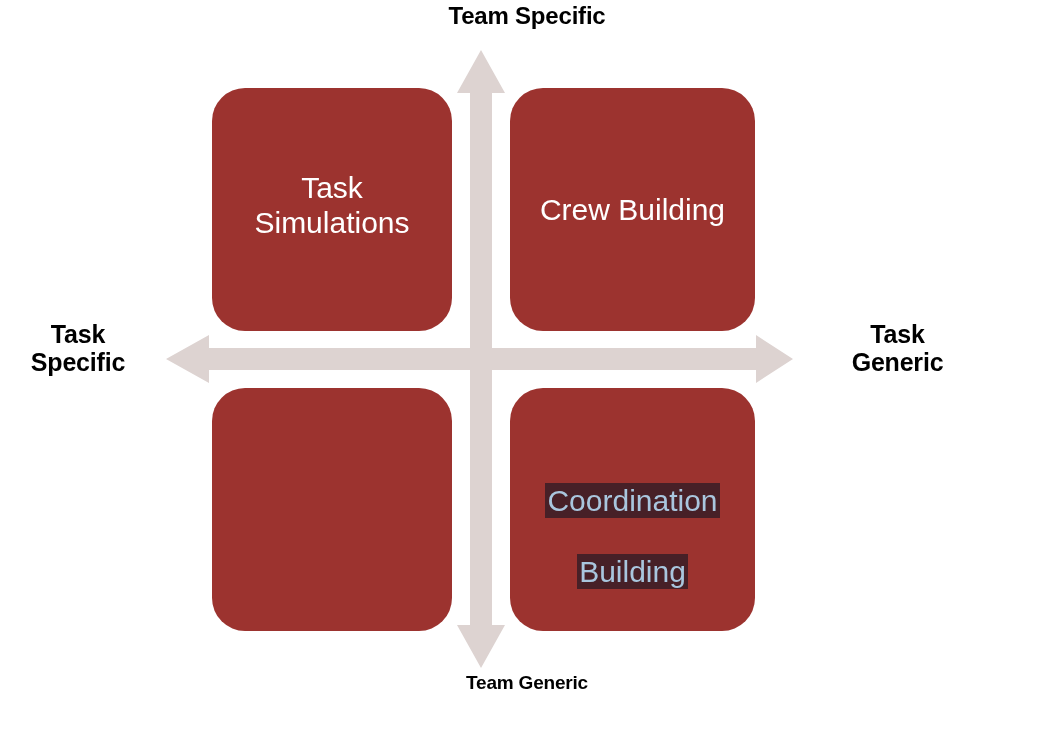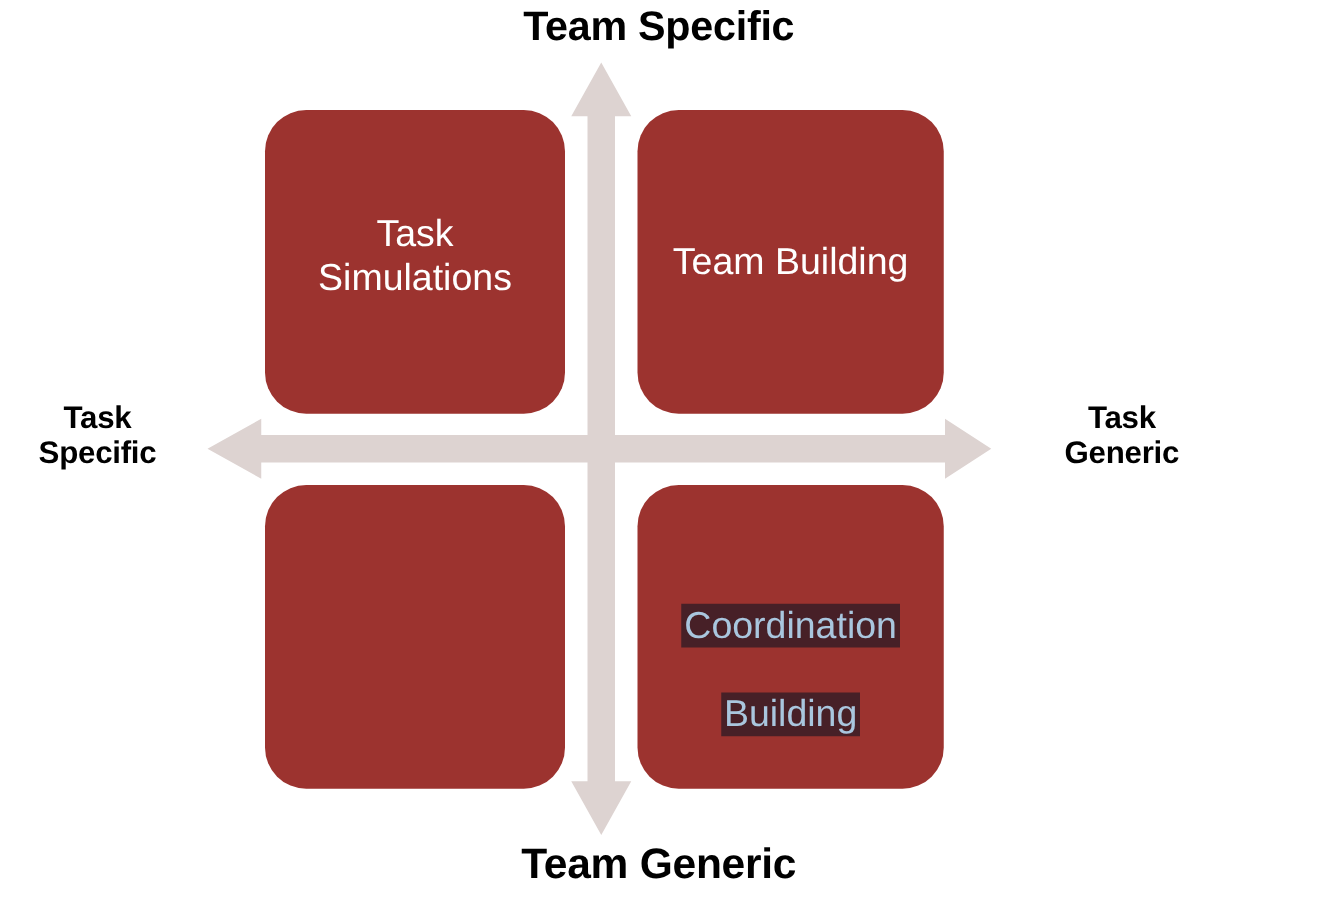--- a/index.html
+++ b/index.html
@@ -35,28 +35,28 @@
     color: #000000;
     line-height: 1.13;
     white-space: pre-line;
     letter-spacing: -0.2px;
   }
   #axis-label-top {
     left: 0;
     top: 2px;
     width: 1054px;
     text-align: center;
-    font-size: 33px;
+    font-size: 24px;
   }
   #axis-label-bottom {
     left: 0;
     top: 672px;
     width: 1054px;
     text-align: center;
-    font-size: 34px;
+    font-size: 19px;
   }
   #axis-label-left {
     left: 0;
     top: 320px;
     width: 156px;
     text-align: center;
     font-size: 25px;
   }
   #axis-label-right {
     left: 810px;
@@ -143,21 +143,21 @@
 Generic</div>
 
   <div class="quad-box" id="quad-task-simulations"></div>
   <div class="quad-box" id="quad-team-building"></div>
   <div class="quad-box" id="quad-team-coordination"></div>
   <div class="quad-box" id="quad-transportable"></div>
 
   <div class="box-text" id="label-task-simulations">Task
 Simulations</div>
 
-  <div class="box-text" id="label-team-building">Team Building</div>
+  <div class="box-text" id="label-team-building">Crew Building</div>
 
 
   <div class="box-text" id="label-transportable">
     <span class="sel-line"><span>Coordination</span></span>
     <span class="sel-line"><span>Building</span></span>
   </div>
 
 </div>
 
 </body></html>

